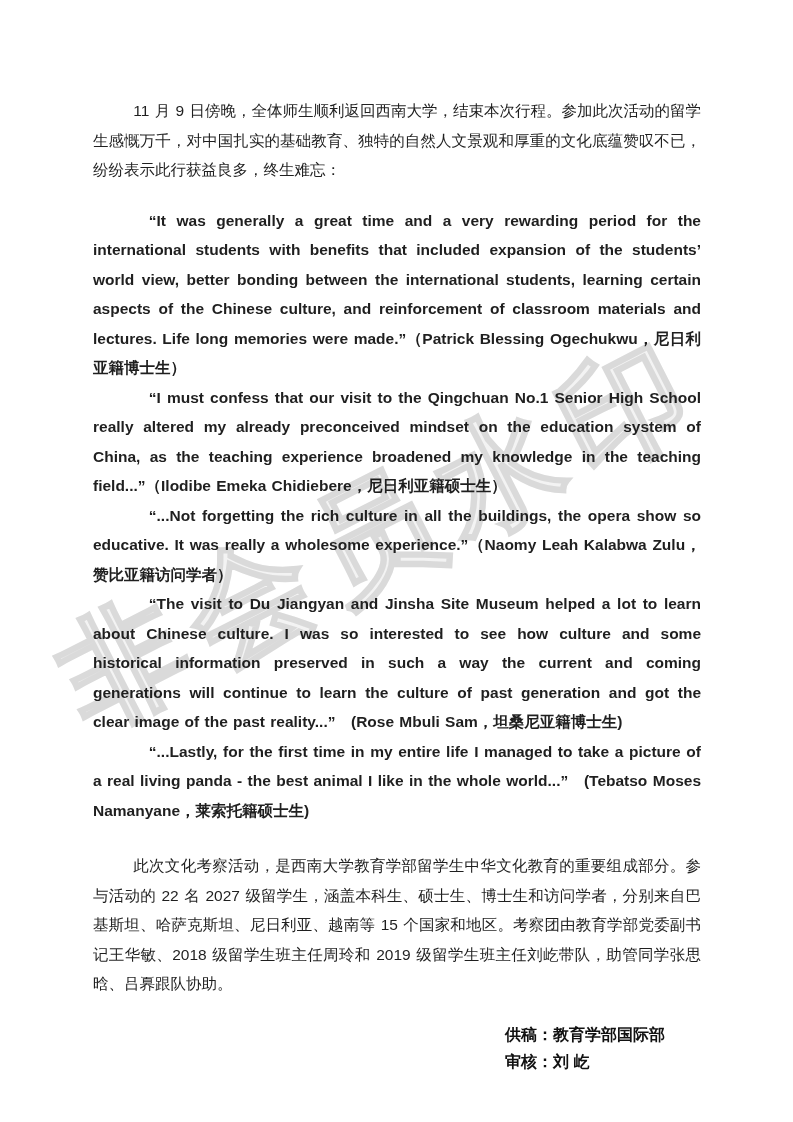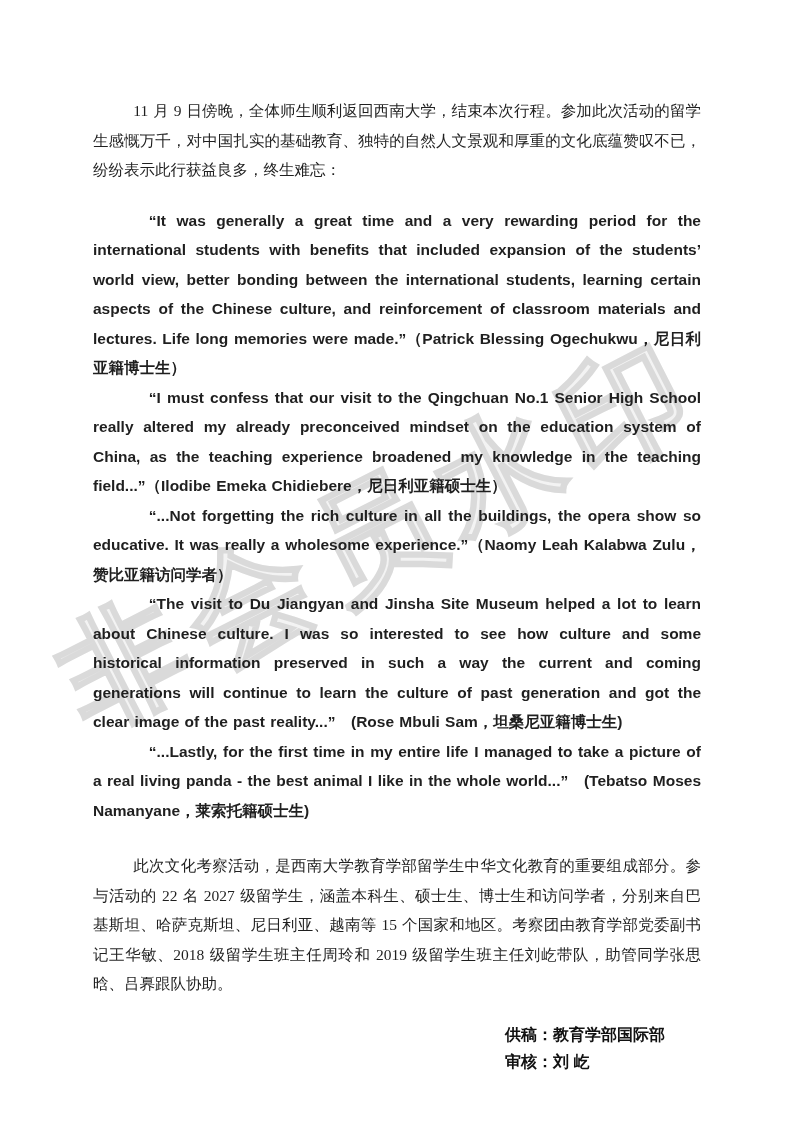--- a/index.html
+++ b/index.html
@@ -22,21 +22,21 @@
     z-index: 1;
   }
   p {
     margin: 0;
     text-align: justify;
     font-size: 15.5px;
     line-height: 29.5px;
     word-spacing: 1px;
   }
   p.cn {
-    font-family: Liberation Serif, serif;
+    font-family: Liberation Sans, sans-serif;
     text-indent: 2.6em;
   }
   p.en {
     font-family: "Liberation Sans", "DejaVu Sans", sans-serif;
     text-indent: 3.6em;
     font-weight: bold;
   }
   .gap-before { margin-top: 21px; }
   .closing     { margin-top: 26px; }
   .signature {

